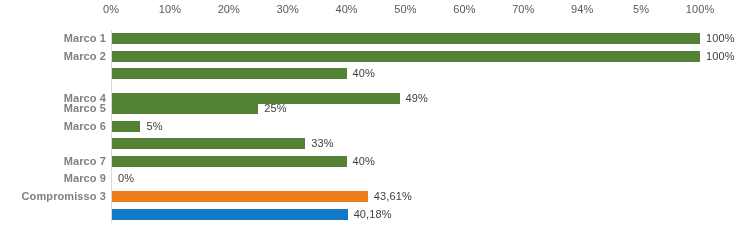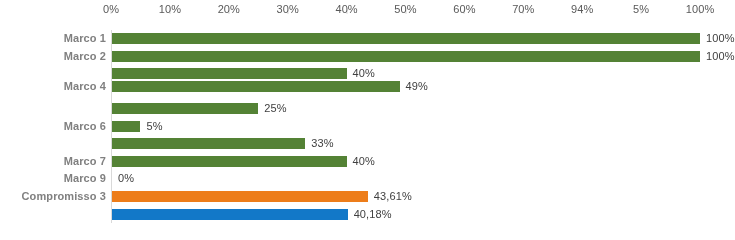--- a/index.html
+++ b/index.html
@@ -138,26 +138,27 @@
       </div>
       <div class="bar-row" style="top: 21.55px;">
         <div class="cat-label" style="right: 629px;">Marco 2</div>
         <div class="bar" style="left: 112px; width: 588px; background: rgb(84, 130, 53);"></div>
         <div class="bar-value-label" style="left: 706px;">100%</div>
       </div>
       <div class="bar-row" style="top: 39.1px;">
         <div class="bar" style="left: 112px; width: 234.6px; background: rgb(84, 130, 53);"></div>
         <div class="bar-value-label" style="left: 352.6px;">40%</div>
       </div>
-      <div class="bar-row" style="top: 52px;">
+      <div class="bar-row" style="top: 64px;">
         <div class="cat-label" style="right: 629px;">Marco 4</div>
         <div class="bar" style="left: 112px; width: 287.61px; background: rgb(84, 130, 53);"></div>
         <div class="bar-value-label" style="left: 405.61px;">49%</div>
       </div>
       <div class="bar-row" style="top: 74.2px;">
+        <div class="cat-label" style="right: 629px;">Marco 5</div>
         <div class="bar" style="left: 112px; width: 146.25px; background: rgb(84, 130, 53);"></div>
         <div class="bar-value-label" style="left: 264.25px;">25%</div>
       </div>
       <div class="bar-row" style="top: 91.75px;">
         <div class="cat-label" style="right: 629px;">Marco 6</div>
         <div class="bar" style="left: 112px; width: 28.45px; background: rgb(84, 130, 53);"></div>
         <div class="bar-value-label" style="left: 146.45px;">5%</div>
       </div>
       <div class="bar-row" style="top: 109.3px;">
         <div class="bar" style="left: 112px; width: 193.37px; background: rgb(84, 130, 53);"></div>

